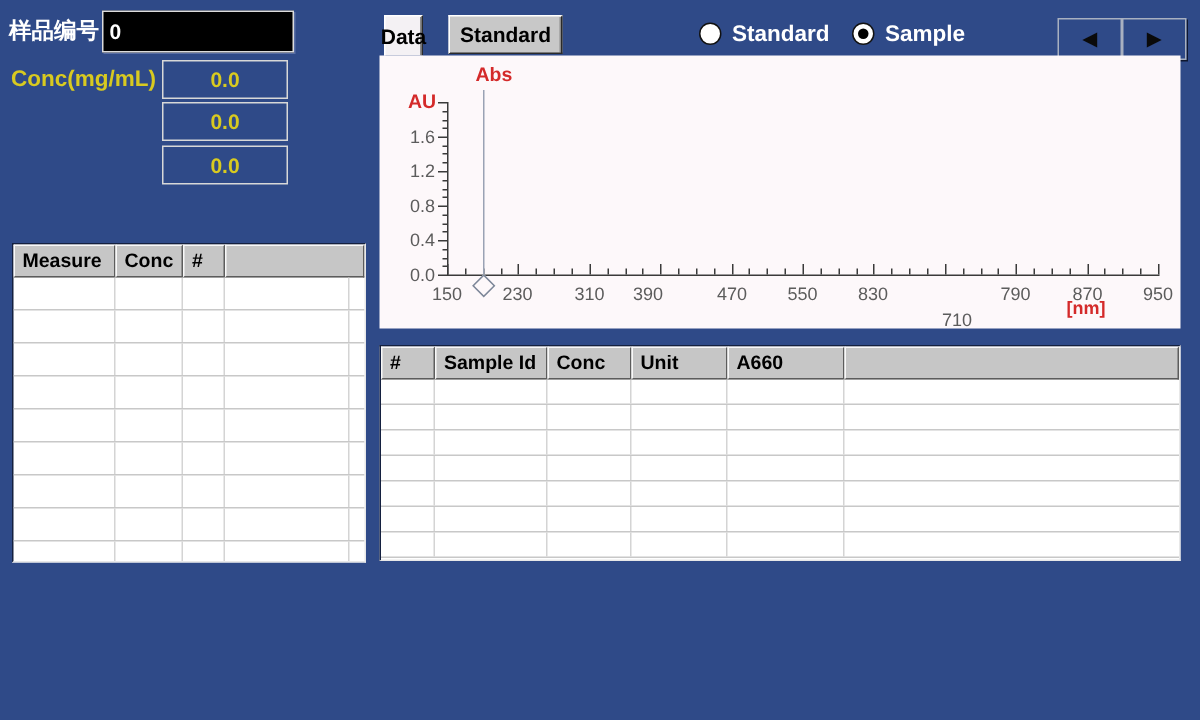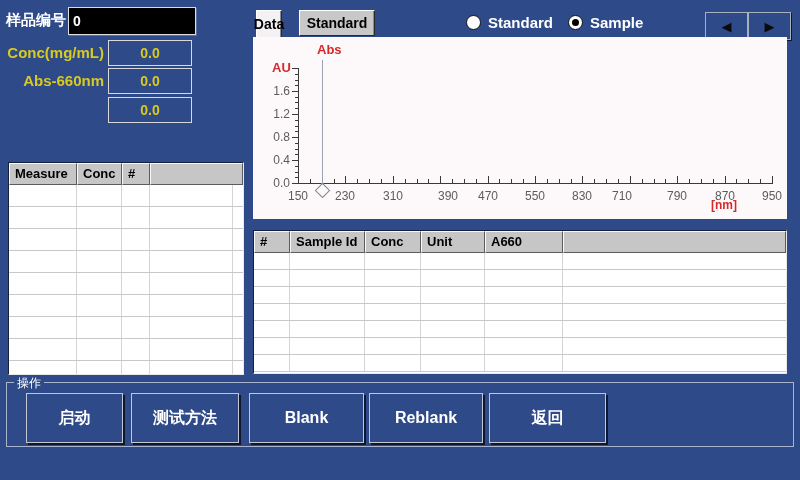--- a/index.html
+++ b/index.html
@@ -87,21 +87,20 @@
 <body>
 
 <div class="screen">
 
   <div class="abs lbl-white" style="left:6px;top:11px;">样品编号</div>
   <div class="abs sampleid-input">0</div>
 
   <div class="abs lbl-yellow" style="left:0;top:44px;width:104px;">Conc(mg/mL)</div>
   <div class="abs val-field" style="top:40px;">0.0</div>
 
-  <div class="abs lbl-yellow" style="left:0;top:72px;width:104px;">Abs-660nm</div>
   <div class="abs val-field" style="top:68px;">0.0</div>
 
   <div class="abs val-field" style="top:97px;">0.0</div>
 
   <div class="abs tbl" style="left:8px;top:162px;width:234px;height:211px;">
       <div class="thead">
         <div class="th" style="width: 68px;">Measure</div>
         <div class="th" style="width: 45px;">Conc</div>
         <div class="th" style="width: 28px;">#</div>
         <div class="th" style="flex: 1 1 0%;"></div>
@@ -264,25 +263,25 @@
       <div class="tick" style="left: 448px; top: 142px; width: 1px; height: 4px;"></div>
       <div class="tick" style="left: 460px; top: 142px; width: 1px; height: 4px;"></div>
       <div class="tick" style="left: 472px; top: 139px; width: 1px; height: 7px;"></div>
       <div class="tick" style="left: 483px; top: 142px; width: 1px; height: 4px;"></div>
       <div class="tick" style="left: 495px; top: 142px; width: 1px; height: 4px;"></div>
       <div class="tick" style="left: 507px; top: 142px; width: 1px; height: 4px;"></div>
       <div class="tick" style="left: 519px; top: 139px; width: 1px; height: 7px;"></div>
       <div class="tick-lbl" style="left: 27px; top: 152px; width: 36px; text-align: center;">150</div>
       <div class="tick-lbl" style="left: 74px; top: 152px; width: 36px; text-align: center;">230</div>
       <div class="tick-lbl" style="left: 122px; top: 152px; width: 36px; text-align: center;">310</div>
-      <div class="tick-lbl" style="left: 169px; top: 152px; width: 36px; text-align: right;">390</div>
+      <div class="tick-lbl" style="left: 169px; top: 152px; width: 36px; text-align: left;">390</div>
       <div class="tick-lbl" style="left: 217px; top: 152px; width: 36px; text-align: center;">470</div>
       <div class="tick-lbl" style="left: 264px; top: 152px; width: 36px; text-align: center;">550</div>
       <div class="tick-lbl" style="left: 311px; top: 152px; width: 36px; text-align: center;">830</div>
-      <div class="tick-lbl" style="left: 359px; top: 152px; width: 36px; text-align: left;">710</div>
+      <div class="tick-lbl" style="left: 359px; top: 169px; width: 36px; text-align: right;">710</div>
       <div class="tick-lbl" style="left: 406px; top: 152px; width: 36px; text-align: center;">790</div>
       <div class="tick-lbl" style="left: 454px; top: 152px; width: 36px; text-align: center;">870</div>
       <div class="tick-lbl" style="left: 501px; top: 152px; width: 36px; text-align: center;">950</div>
       <div class="cursor-line" style="left: 69px; top: 23px; height: 123px;"></div>
       <div class="cursor-diamond" style="left: 64px; top: 148px;"></div>
     </div>
 
   <div class="abs tbl" style="left:253px;top:230px;width:532px;height:142px;">
       <div class="thead">
         <div class="th" style="width: 36px;">#</div>
@@ -343,24 +342,14 @@
       <div class="tr" style="height: 16px;">
         <div class="td" style="width: 36px;"></div>
         <div class="td" style="width: 75px;"></div>
         <div class="td" style="width: 56px;"></div>
         <div class="td" style="width: 64px;"></div>
         <div class="td" style="width: 78px;"></div>
         <div class="td" style="flex: 1 1 0%;"></div>
       </div>
     </div>
 
-  <div class="abs actions-box">
-    <div class="actions-label">操作</div>
-    <div id="buttons">
-        <div class="btn" style="left: 19px; width: 97px;">启动</div>
-        <div class="btn" style="left: 124px; width: 108px;">测试方法</div>
-        <div class="btn" style="left: 242px; width: 115px;">Blank</div>
-        <div class="btn" style="left: 362px; width: 114px;">Reblank</div>
-        <div class="btn" style="left: 482px; width: 117px;">返回</div>
-      </div>
-  </div>
 
 </div>
 
 </body></html>

